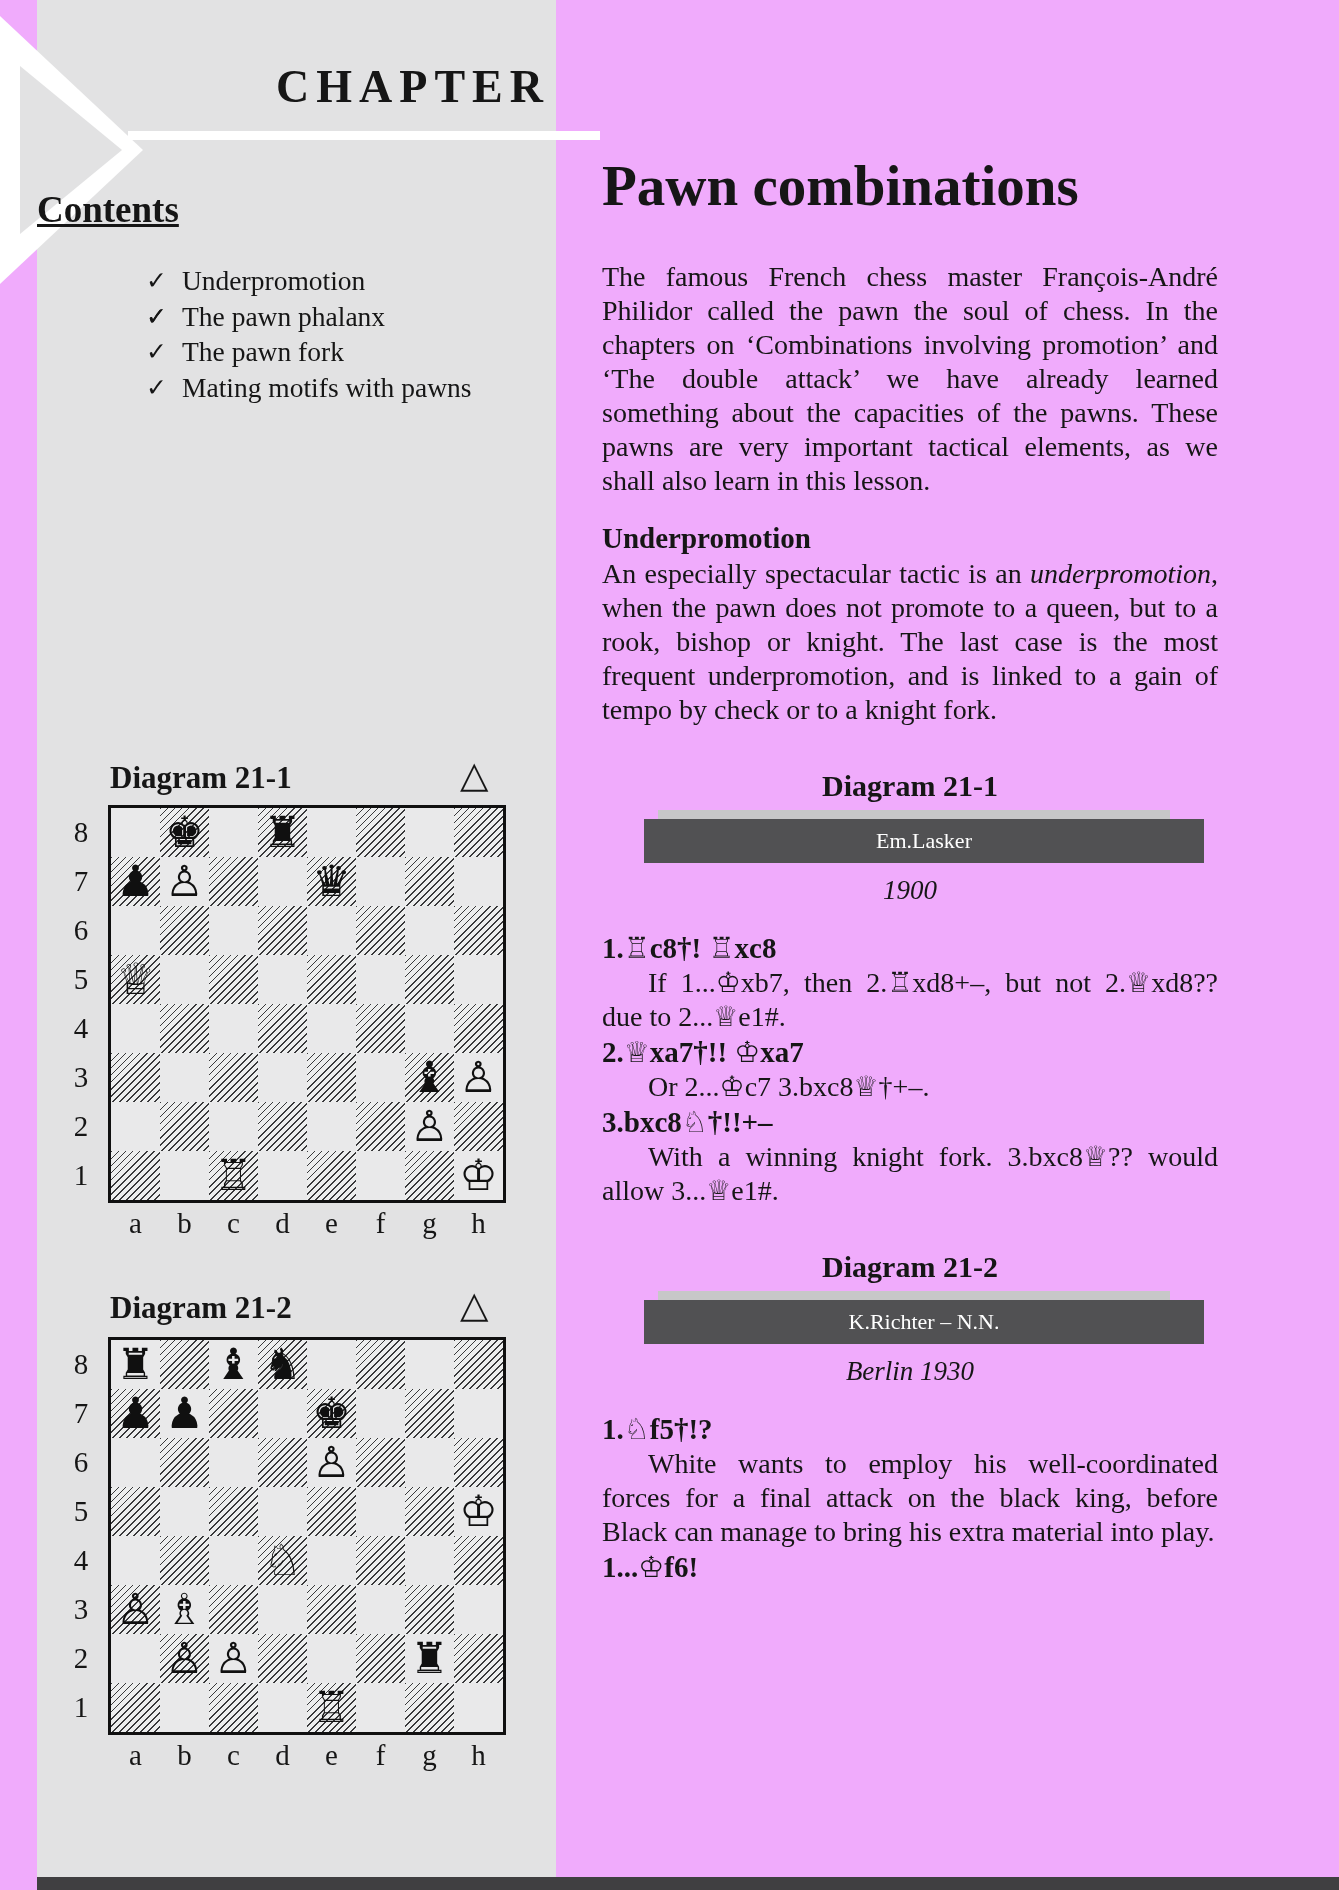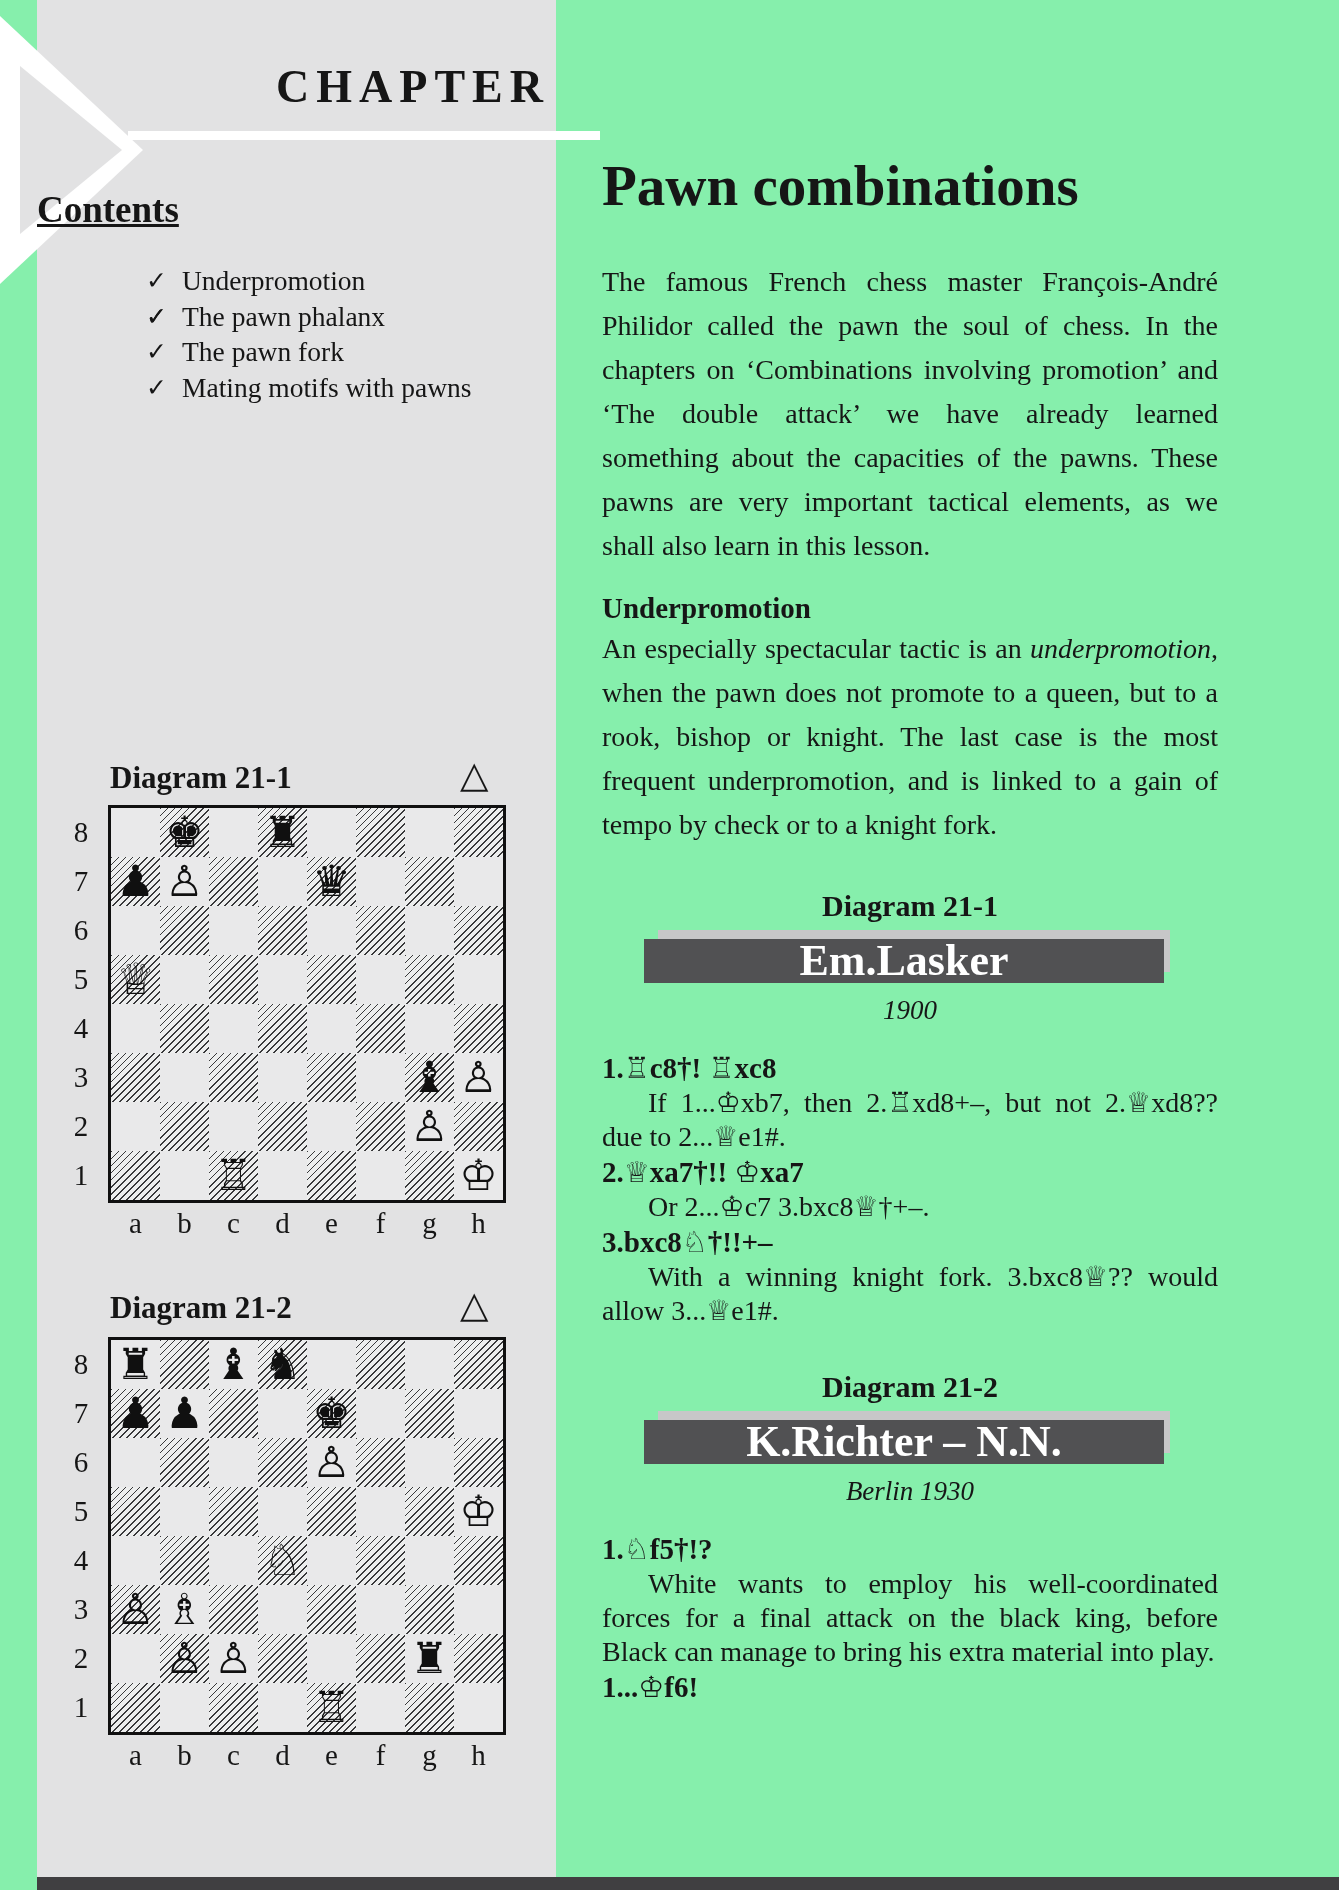--- a/index.html
+++ b/index.html
@@ -1,17 +1,17 @@
 <!DOCTYPE html>
 <html><head>
 <meta charset="utf-8">
 <style>
   html,body{margin:0;padding:0;background:#9a9a9a;}
   .page{
-    position:relative;width:1339px;height:1890px;background:#86efac;
+    position:relative;width:1339px;height:1890px;background:#f0abfc;
     font-family:"Liberation Serif","DejaVu Sans",serif;color:#161616;overflow:hidden;
   }
   .sidebar{position:absolute;left:37px;top:0;width:519px;height:1877px;background:#e2e2e3;}
   .chevron{position:absolute;left:0;top:14px;width:150px;height:272px;}
   .chapter-label{
     position:absolute;left:138px;top:60px;width:412px;
     font-size:46px;font-weight:700;letter-spacing:7px;text-align:right;
   }
   .chapter-number{position:absolute;left:566px;top:6px;font-size:136px;line-height:1;font-weight:400;}
   .header-line{position:absolute;left:128px;top:131px;width:472px;height:9px;background:#ffffff;}
@@ -34,27 +34,27 @@
   .piece{font-family:"DejaVu Sans",sans-serif;font-size:43px;line-height:49px;color:#101010;}
   .ranks{position:absolute;left:64px;width:34px;display:flex;flex-direction:column;}
   .d1.ranks{top:808px;} .d2.ranks{top:1340px;}
   .ranks div{height:49px;display:flex;align-items:center;justify-content:center;font-size:29px;}
   .files{position:absolute;left:111px;display:flex;}
   .d1.files{top:1207px;} .d2.files{top:1739px;}
   .files div{width:49px;text-align:center;font-size:29px;}
 
   .article{position:absolute;left:602px;top:156px;width:616px;}
   .article-title{font-size:57px;font-weight:700;margin:0 0 44px 0;line-height:1.05;}
-  p.body{font-size:28px;line-height:44px;text-align:justify;margin:0;}
+  p.body{font-size:28px;line-height:34px;text-align:justify;margin:0;}
   .section-heading{font-size:29px;font-weight:700;margin:24px 0 2px 0;}
   .game-heading{text-align:center;font-size:30px;font-weight:700;margin:42px 0 16px 0;}
   .banner-wrap{position:relative;width:532px;height:46px;margin:0 auto;}
   .banner-shadow{position:absolute;left:14px;top:-9px;width:512px;height:42px;background:#c7c7c8;}
-  .banner{position:absolute;left:0;top:0;width:520px;height:44px;background:#515153;color:#ffffff;
-    font-weight:700;font-size:44px;display:flex;align-items:center;justify-content:center;}
+  .banner{position:absolute;left:0;top:0;width:560px;height:44px;background:#515153;color:#ffffff;
+    font-weight:400;font-size:22px;display:flex;align-items:center;justify-content:center;}
   .game-event{text-align:center;font-size:27px;margin:10px 0 24px 0;font-style:italic;}
   .moves p.move{font-size:29px;font-weight:700;line-height:36px;margin:0;}
   .moves p.comment{font-size:28px;line-height:34px;text-align:justify;text-indent:46px;margin:0;}
 
   .footer-bar{position:absolute;left:37px;bottom:0;width:1302px;height:13px;background:#403f41;}
   .italic{font-style:italic;}
 </style>
 </head>
 <body>
 

